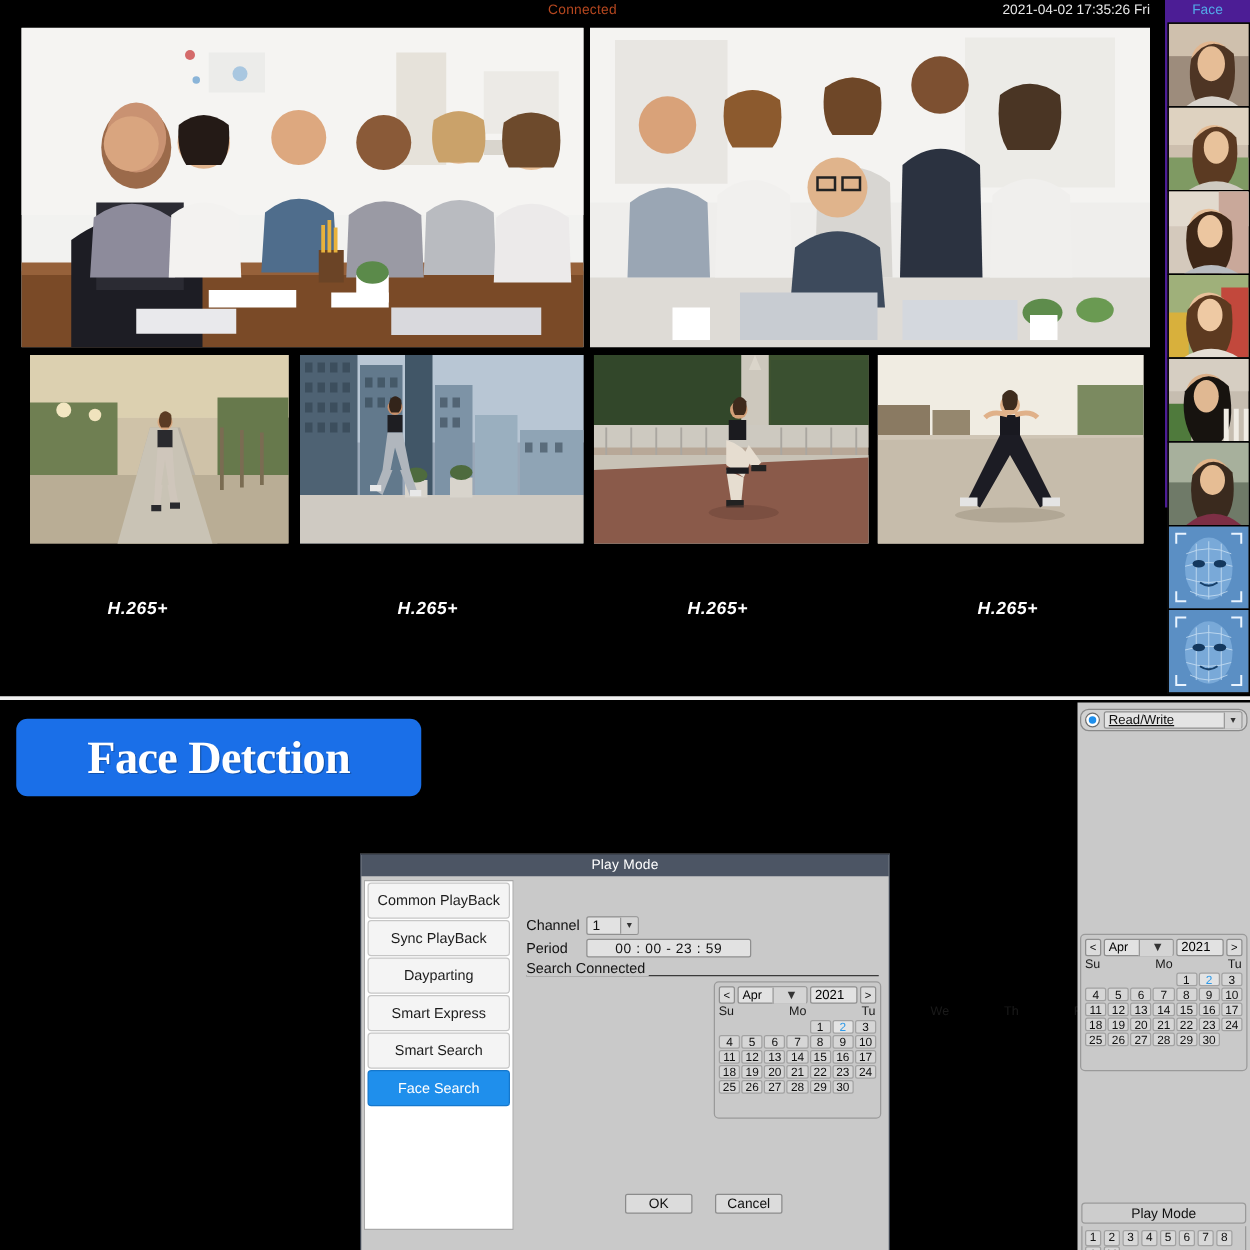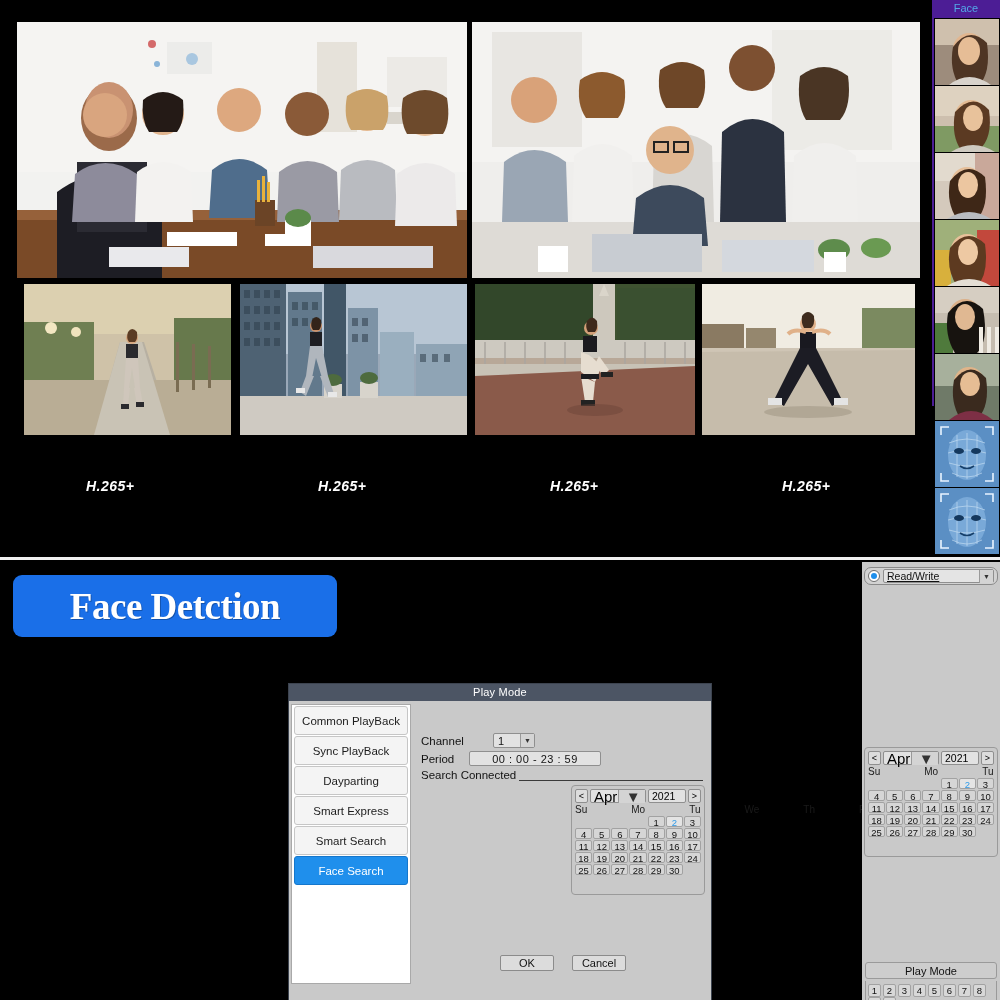--- a/index.html
+++ b/index.html
@@ -58,21 +58,21 @@
   #dlg-body{position:absolute;left:0;top:17px;width:422px;bottom:0;}
   #dlg-menu{position:absolute;left:2px;top:3px;width:120px;height:280px;background:#fff;
       border:1px solid #a9a9a9;box-sizing:border-box;}
   .menu-item{height:29px;margin:1px 2px;background:#f4f4f4;border:1px solid #c6c6c6;
       border-radius:3px;display:flex;align-items:center;justify-content:center;
       font-size:11.5px;color:#1c1c1c;box-sizing:border-box;}
   .menu-item.active{background:#1f8fec;color:#fff;border-color:#1577cc;}
 
   #dlg-right{position:absolute;left:126px;top:0;right:0;bottom:0;}
   .frow{position:absolute;display:flex;align-items:center;font-size:11.5px;color:#121212;}
-  #row-channel{left:6px;top:32px;gap:24px;}
+  #row-channel{left:6px;top:32px;}
   #row-period{left:6px;top:50px;}
   .flabel{width:48px;}
   .fcombo{height:15px;border:1px solid #8f8f8f;background:#e2e2e2;display:flex;
       align-items:center;border-radius:2px;box-sizing:border-box;}
   #channel-combo{width:42px;}
   #channel-value{padding-left:4px;font-size:11px;flex:1;}
   .caret{width:13px;height:13px;border-left:1px solid #9a9a9a;display:flex;
       align-items:center;justify-content:center;font-size:7px;color:#333;background:#d4d4d4;}
   #period-box{width:132px;height:15px;border:1px solid #8f8f8f;background:#e2e2e2;
       border-radius:2px;font-size:11px;display:flex;align-items:center;
@@ -85,21 +85,21 @@
 
   
   #calendar{position:absolute;left:156px;top:84px;width:134px;height:110px;
       border:1px solid #9a9a9a;border-radius:4px;background:#c9c9c9;box-sizing:border-box;}
   .cal-head{display:flex;align-items:center;gap:2px;padding:3px 3px 1px 3px;}
   .cal-nav{width:13px;height:14px;border:1px solid #8f8f8f;background:#dcdcdc;
       font-size:9px;display:flex;align-items:center;justify-content:center;border-radius:2px;
       box-sizing:border-box;}
   .cal-month{flex:1;height:14px;border:1px solid #8f8f8f;background:#e2e2e2;display:flex;
       align-items:center;border-radius:2px;box-sizing:border-box;}
-  .cal-month span{padding-left:3px;font-size:15px;flex:1;}
+  .cal-month span{padding-left:3px;font-size:10px;flex:1;}
   .cal-year{width:38px;height:14px;border:1px solid #8f8f8f;background:#e2e2e2;
       font-size:10.5px;display:flex;align-items:center;padding-left:3px;border-radius:2px;
       box-sizing:border-box;}
   .cal-dow{display:grid;grid-template-columns:repeat(7,1fr);padding:0 3px;gap:44px;}
   .cal-dow div{font-size:10px;text-align:center;color:#1a1a1a;line-height:12px;}
   .cal-days{display:grid;grid-template-columns:repeat(7,1fr);padding:0 3px;gap:1px;}
   .cal-days div{font-size:9.5px;text-align:center;line-height:11px;height:11px;
       border:1px solid #a2a2a2;background:#d6d6d6;border-radius:2px;color:#111;box-sizing:border-box;}
   .cal-days div.empty{border:none;background:transparent;}
   .cal-days div.sel{color:#2f9ae8;background:#e4e4e4;}
@@ -133,20 +133,24 @@
   .chan-row{display:flex;gap:2px;}
   .chan-row div{width:13px;height:13px;border:1px solid #a2a2a2;background:#d8d8d8;
       border-radius:2px;font-size:9.5px;text-align:center;line-height:12px;color:#111;
       box-sizing:border-box;}
 </style>
 </head>
 <body>
 
 <div id="live-area">
 
+  <div id="status-bar">
+    <div id="status-connected">Connected</div>
+    <div id="status-time">2021-04-02 17:35:26 Fri</div>
+  </div>
 
   <div id="video-grid">
 
     <div class="vtile" id="tile1">
       <svg class="scene" viewBox="0 0 450 256" preserveAspectRatio="none">
         <rect width="450" height="256" fill="#f2f2f0"></rect>
         <rect y="0" width="450" height="150" fill="#f5f4f2"></rect>
         <rect x="300" y="20" width="40" height="90" fill="#e6e2da"></rect>
         <rect x="370" y="35" width="60" height="50" fill="#eceae6"></rect>
         <rect x="370" y="90" width="60" height="12" fill="#d9d5cd"></rect>

